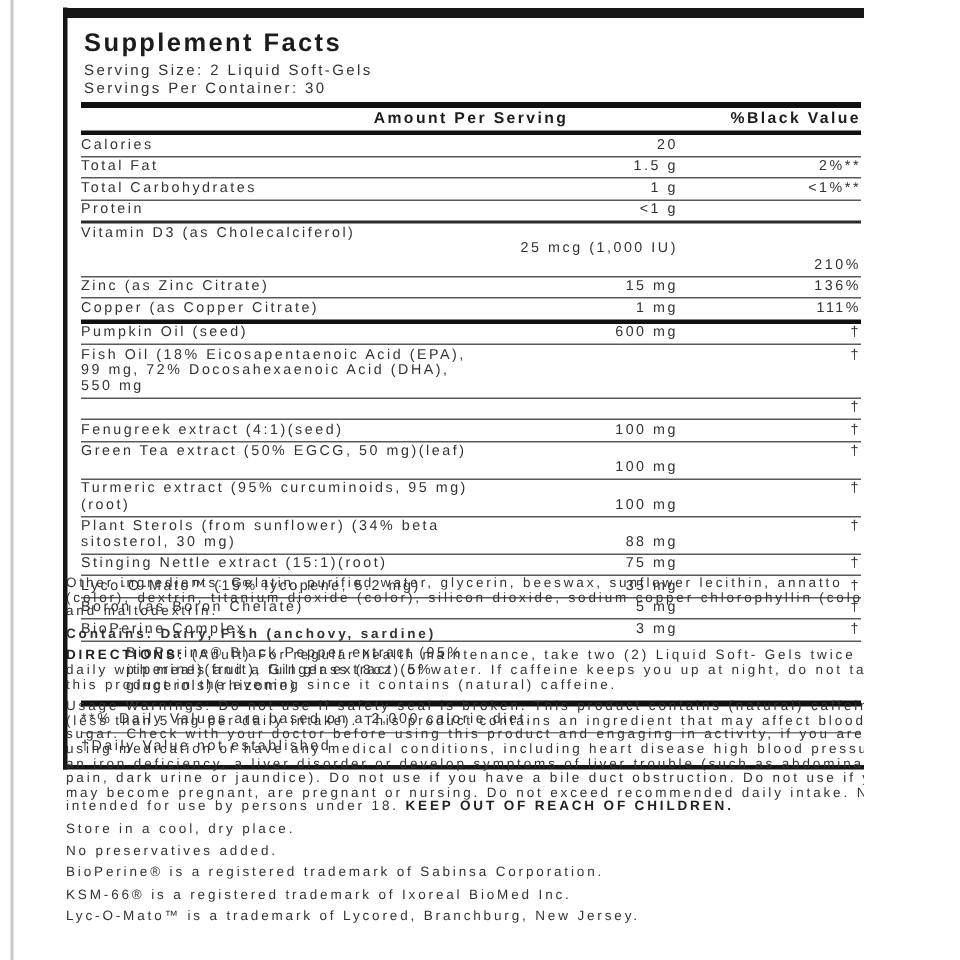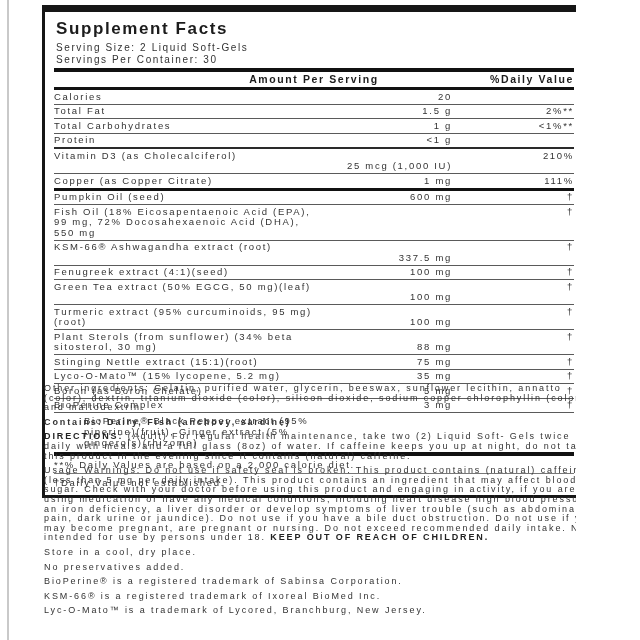--- a/index.html
+++ b/index.html
@@ -13,21 +13,21 @@
   .facts{position:absolute;left:42px;top:5px;width:546px;box-sizing:border-box;
          border:3px solid #161616;border-top:7px solid #161616;border-right:5px double #161616;
          padding:5px 9px 4px 9px;background:#fff;}
   .ftitle{font-size:17px;font-weight:bold;letter-spacing:1.6px;color:#1c1c1c;padding:2px 0 3px 2px;}
   .serving{font-size:10px;letter-spacing:1.6px;line-height:11.5px;padding-left:2px;color:#333;}
   .fhead{position:relative;margin-top:3px;border-top:4px solid #111;border-bottom:3px solid #111;
          font-size:10.5px;font-weight:bold;letter-spacing:1.6px;text-align:center;padding:1px 0 2px 0;color:#1c1c1c;}
   .fhead .dvh{position:absolute;right:0;top:1px;}
   .frow{display:flex;padding:1.5px 0;font-size:9.5px;letter-spacing:1.7px;line-height:10.5px;color:#333;}
   .frow.sep-thin{border-top:1px solid #5a5a5a;}
-  .frow.sep-medium{border-top:2px solid #2a2a2a;}
+  .frow.sep-medium{border-top:2px solid #2a2a2a;flex-direction:column;}
   .frow.sep-thick{border-top:3px solid #111;}
   .fmain{width:398px;}
   .fline{display:flex;}
   .fname{flex:1;}
   .famt{text-align:right;white-space:nowrap;}
   .fdv{flex:1;text-align:right;white-space:nowrap;}
   .subing{border-top:1px solid #5a5a5a;padding:2px 0 3px 30px;font-size:9.5px;
           letter-spacing:1.7px;line-height:11px;color:#333;}
   .bigbar{height:4px;background:#111;margin:1px 0 0 0;}
   .footnote{font-size:9.5px;letter-spacing:1.7px;line-height:11px;padding:3px 0;color:#333;}
@@ -45,21 +45,21 @@
   <div class="edge left"></div>
   <div class="edge right"></div>
 
   <div class="facts">
     <div class="ftitle">Supplement Facts</div>
     <div class="serving">Serving Size: 2 Liquid Soft-Gels</div>
     <div class="serving">Servings Per Container: 30</div>
 
     <div class="fhead">
       <span>Amount Per Serving</span>
-      <span class="dvh">%Daily Value</span>
+      <span class="dvh">%Black Value</span>
     </div>
 
     <div>
         <div class="frow sep-none">
           <div class="fmain">
             <div class="fline">
               <span class="fname">Calories</span>
               <span class="famt">20</span>
             </div>
           </div>
@@ -100,20 +100,29 @@
             <div class="fline">
               <span class="fname"></span>
               <span class="famt">25 mcg (1,000 IU)</span>
             </div>
           </div>
           <div class="fdv">210%</div>
         </div>
         <div class="frow sep-thin">
           <div class="fmain">
             <div class="fline">
+              <span class="fname">Zinc (as Zinc Citrate)</span>
+              <span class="famt">15 mg</span>
+            </div>
+          </div>
+          <div class="fdv">136%</div>
+        </div>
+        <div class="frow sep-thin">
+          <div class="fmain">
+            <div class="fline">
               <span class="fname">Copper (as Copper Citrate)</span>
               <span class="famt">1 mg</span>
             </div>
           </div>
           <div class="fdv">111%</div>
         </div>
         <div class="frow sep-thick">
           <div class="fmain">
             <div class="fline">
               <span class="fname">Pumpkin Oil (seed)</span>
@@ -130,29 +139,20 @@
             <div class="fline">
               <span class="fname">99 mg, 72% Docosahexaenoic Acid (DHA),</span>
             </div>
             <div class="fline">
               <span class="famt">550 mg</span>
             </div>
           </div>
           <div class="fdv">†</div>
         </div>
         <div class="frow sep-thin">
-          <div class="fmain">
-            <div class="fline">
-              <span class="fname">KSM-66® Ashwagandha extract (root)</span>
-            </div>
-            <div class="fline">
-              <span class="fname"></span>
-              <span class="famt">337.5 mg</span>
-            </div>
-          </div>
           <div class="fdv">†</div>
         </div>
         <div class="frow sep-thin">
           <div class="fmain">
             <div class="fline">
               <span class="fname">Fenugreek extract (4:1)(seed)</span>
               <span class="famt">100 mg</span>
             </div>
           </div>
           <div class="fdv">†</div>

